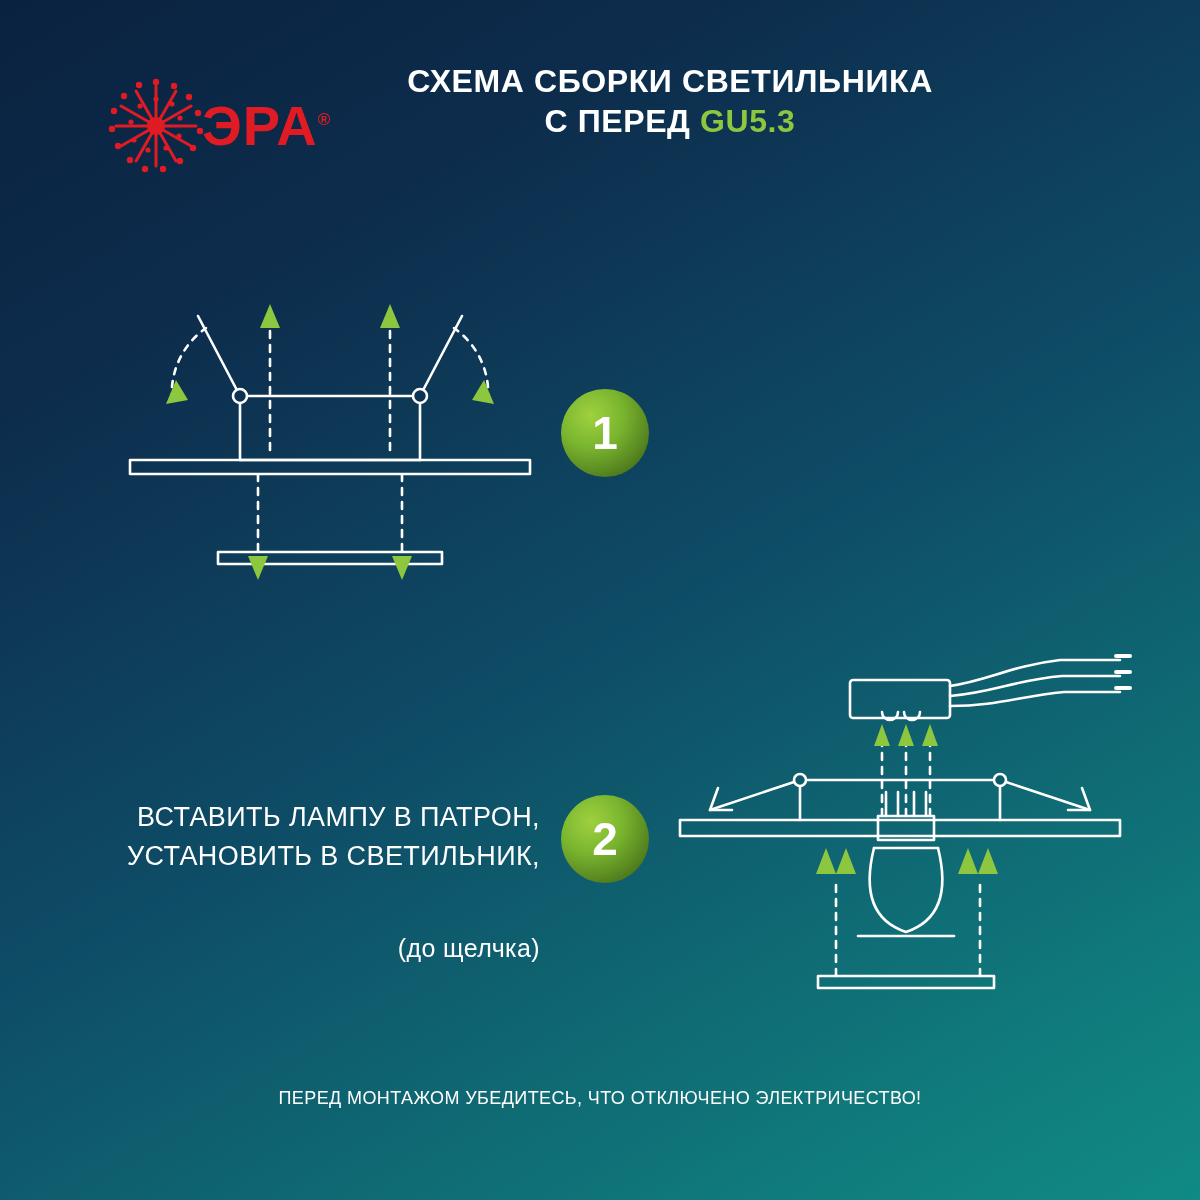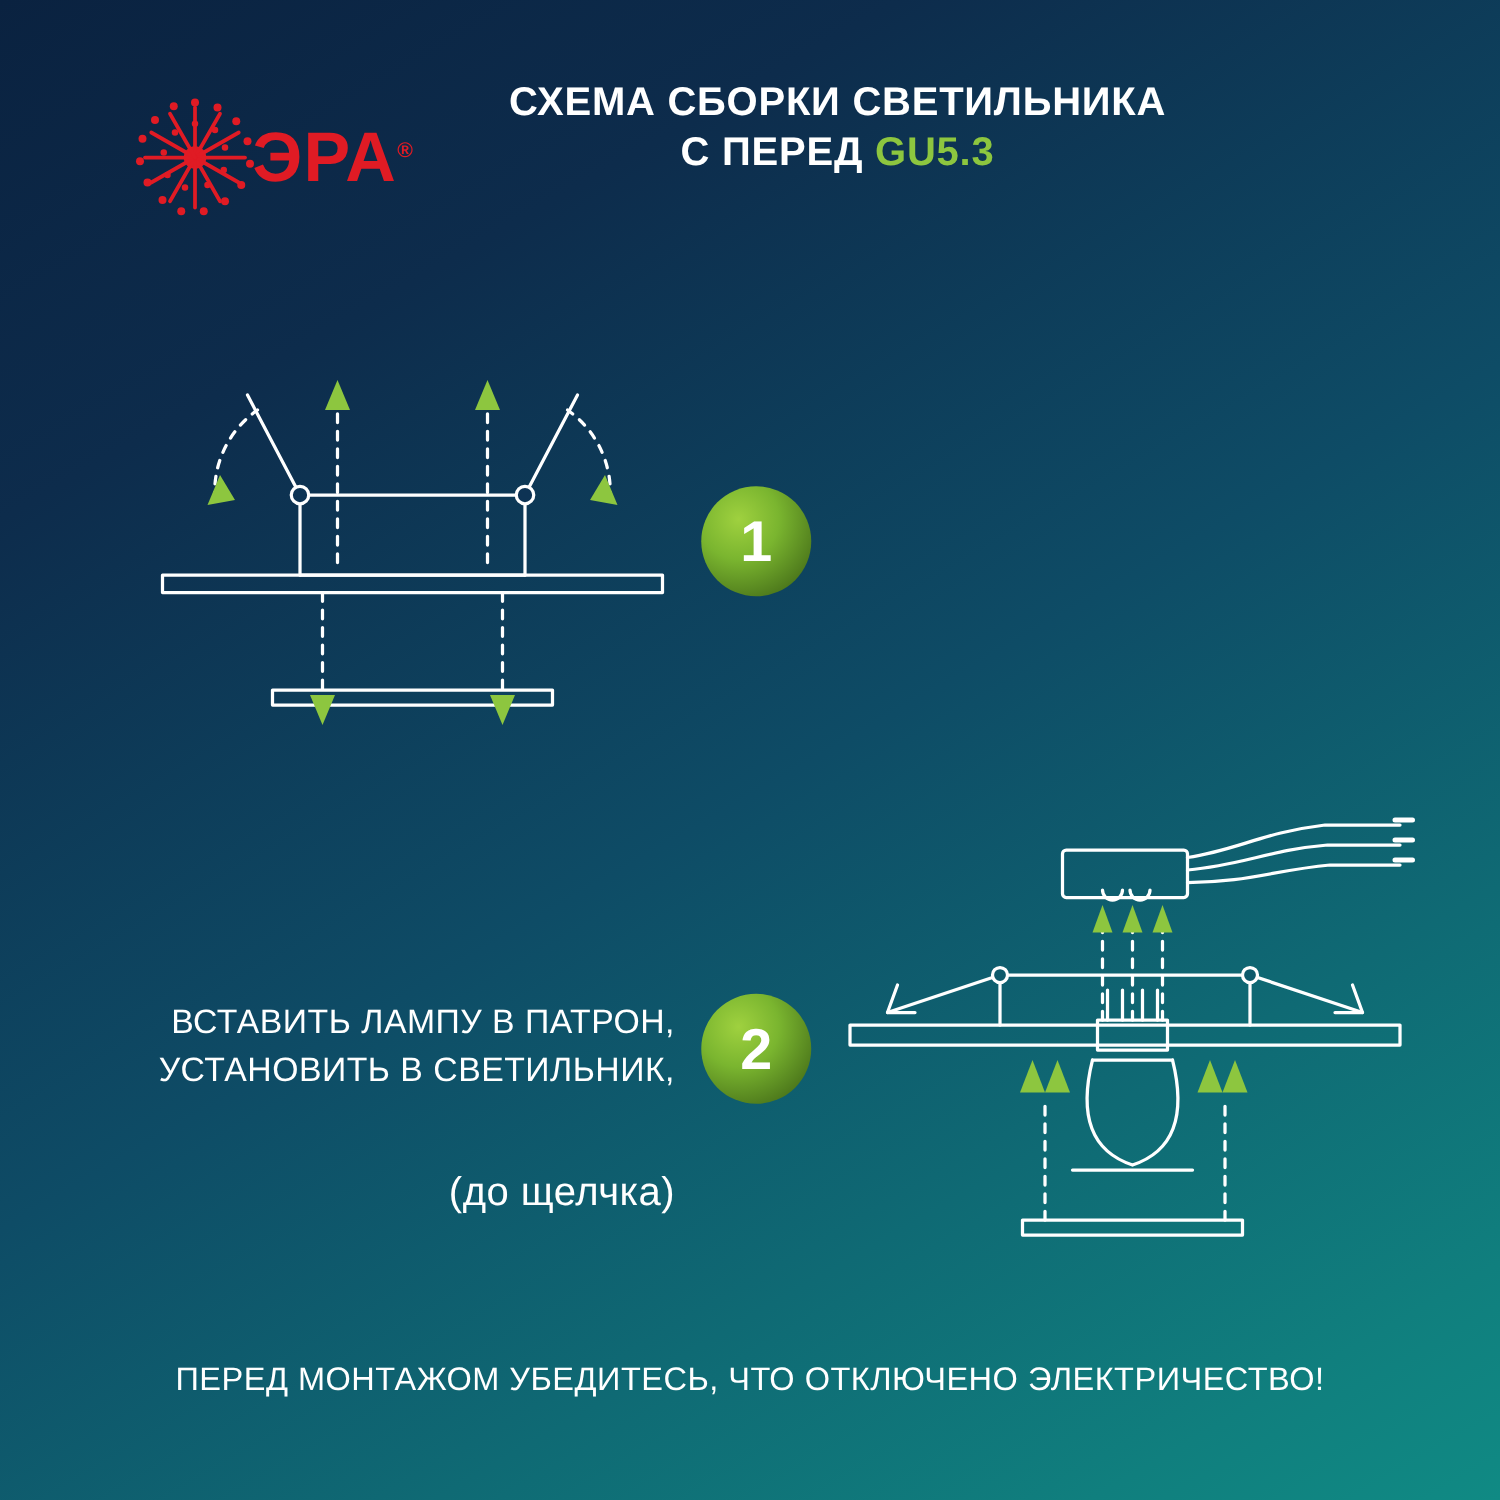--- a/index.html
+++ b/index.html
@@ -109,30 +109,30 @@
   }
   #step2-text {
     left: 120px;
     top: 760px;
     width: 420px;
     text-align: right;
   }
   #step2-text .para2 { margin-top: 22px; }
   #step2-text .para3 {
     margin-top: 18px;
-    font-size: 32px;
+    font-size: 25px;
   }
   
   .footer-note {
     position: absolute;
     left: 0;
     top: 1088px;
     width: 1200px;
     text-align: center;
-    font-size: 26px;
+    font-size: 18px;
     letter-spacing: 0.4px;
     color: #ffffff;
   }
   
   .diagram {
     position: absolute;
   }
   #diagram1 { left: 110px; top: 280px; }
   #diagram2 { left: 650px; top: 620px; }
 </style>

